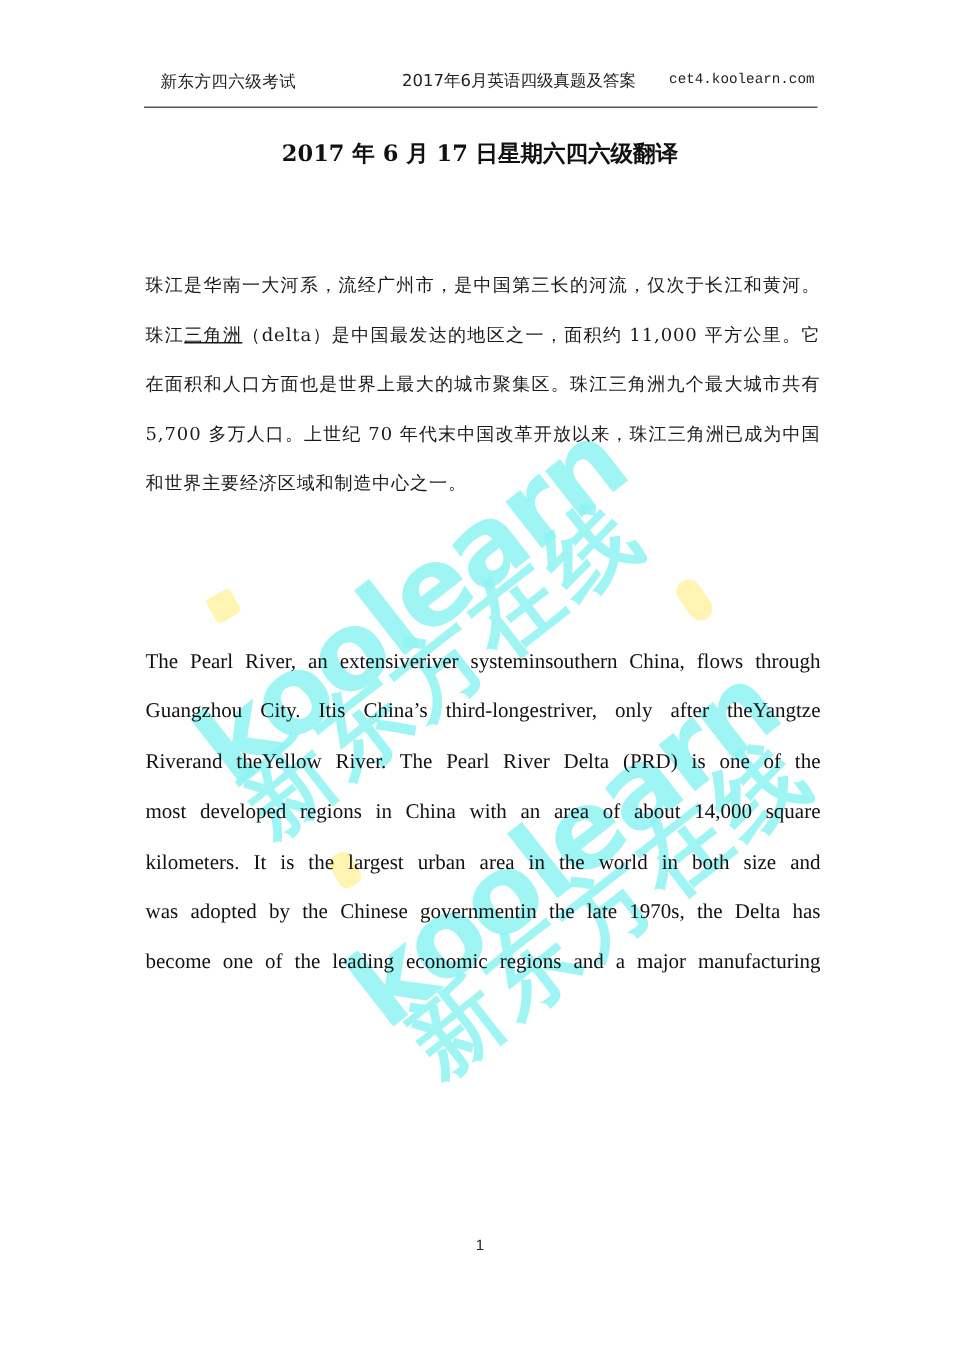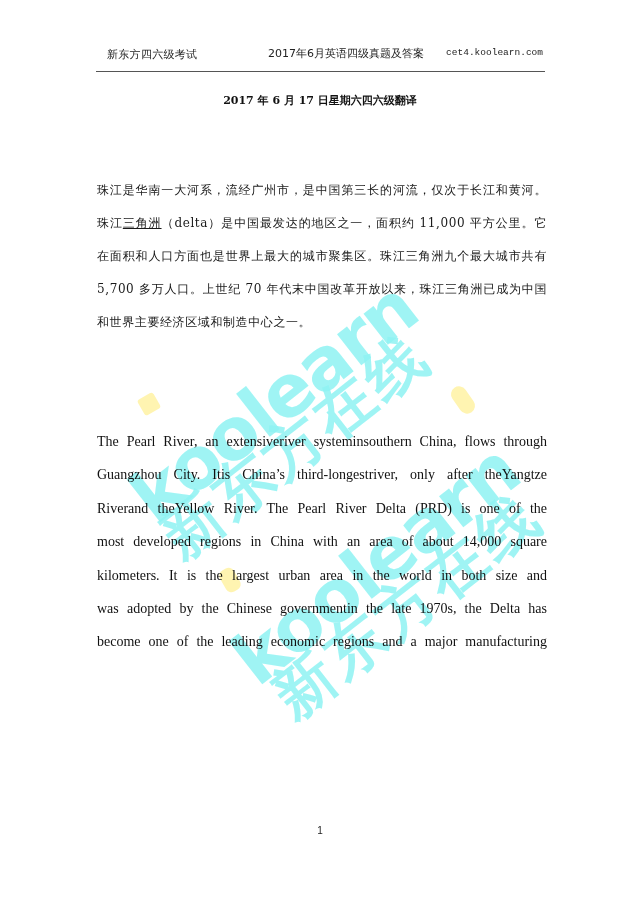--- a/index.html
+++ b/index.html
@@ -54,21 +54,21 @@
       top: 71px;
       height: 0;
       border-top: 1.5px solid #555;
     }
     .title {
       position: absolute;
       left: 0;
       width: 640px;
       top: 93px;
       text-align: center;
-      font-size: 11px;
+      font-size: 15px;
       font-weight: bold;
       font-family: "DejaVu Serif", serif;
       color: #111;
     }
     .zh-para {
       position: absolute;
       left: 97px;
       width: 450px;
       top: 174px;
       font-size: 12px;

